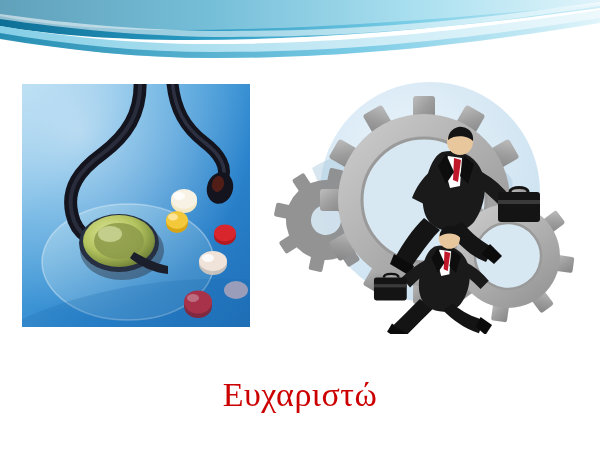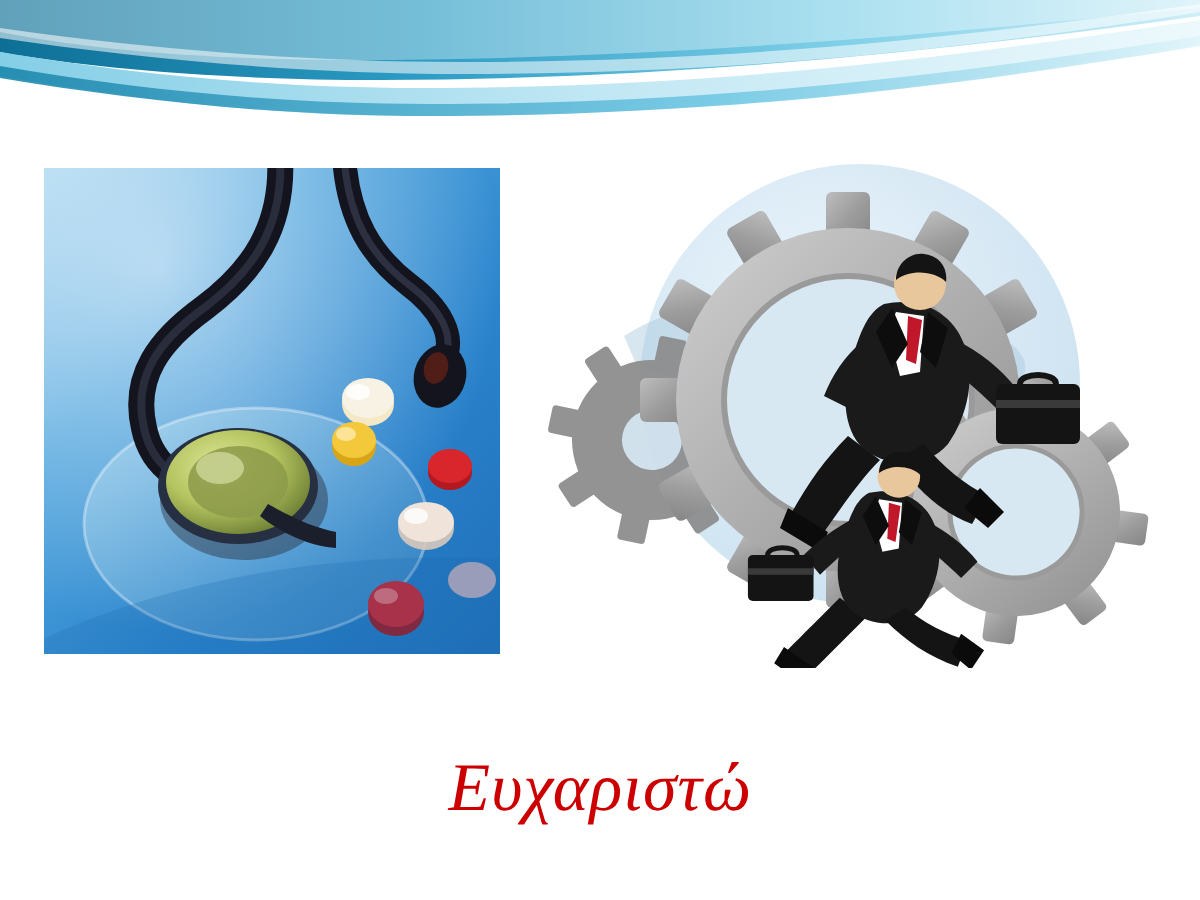--- a/index.html
+++ b/index.html
@@ -12,21 +12,20 @@
     overflow: hidden;
     font-family: "Liberation Sans", sans-serif;
     background: #ffffff;
   }
   .slide {
     position: relative;
     width: 600px;
     height: 450px;
     background: #ffffff;
     overflow: hidden;
-    font-style: italic;
   }
 
   
   .banner {
     position: absolute;
     left: 0;
     top: 0;
     width: 600px;
     height: 62px;
     overflow: hidden;

